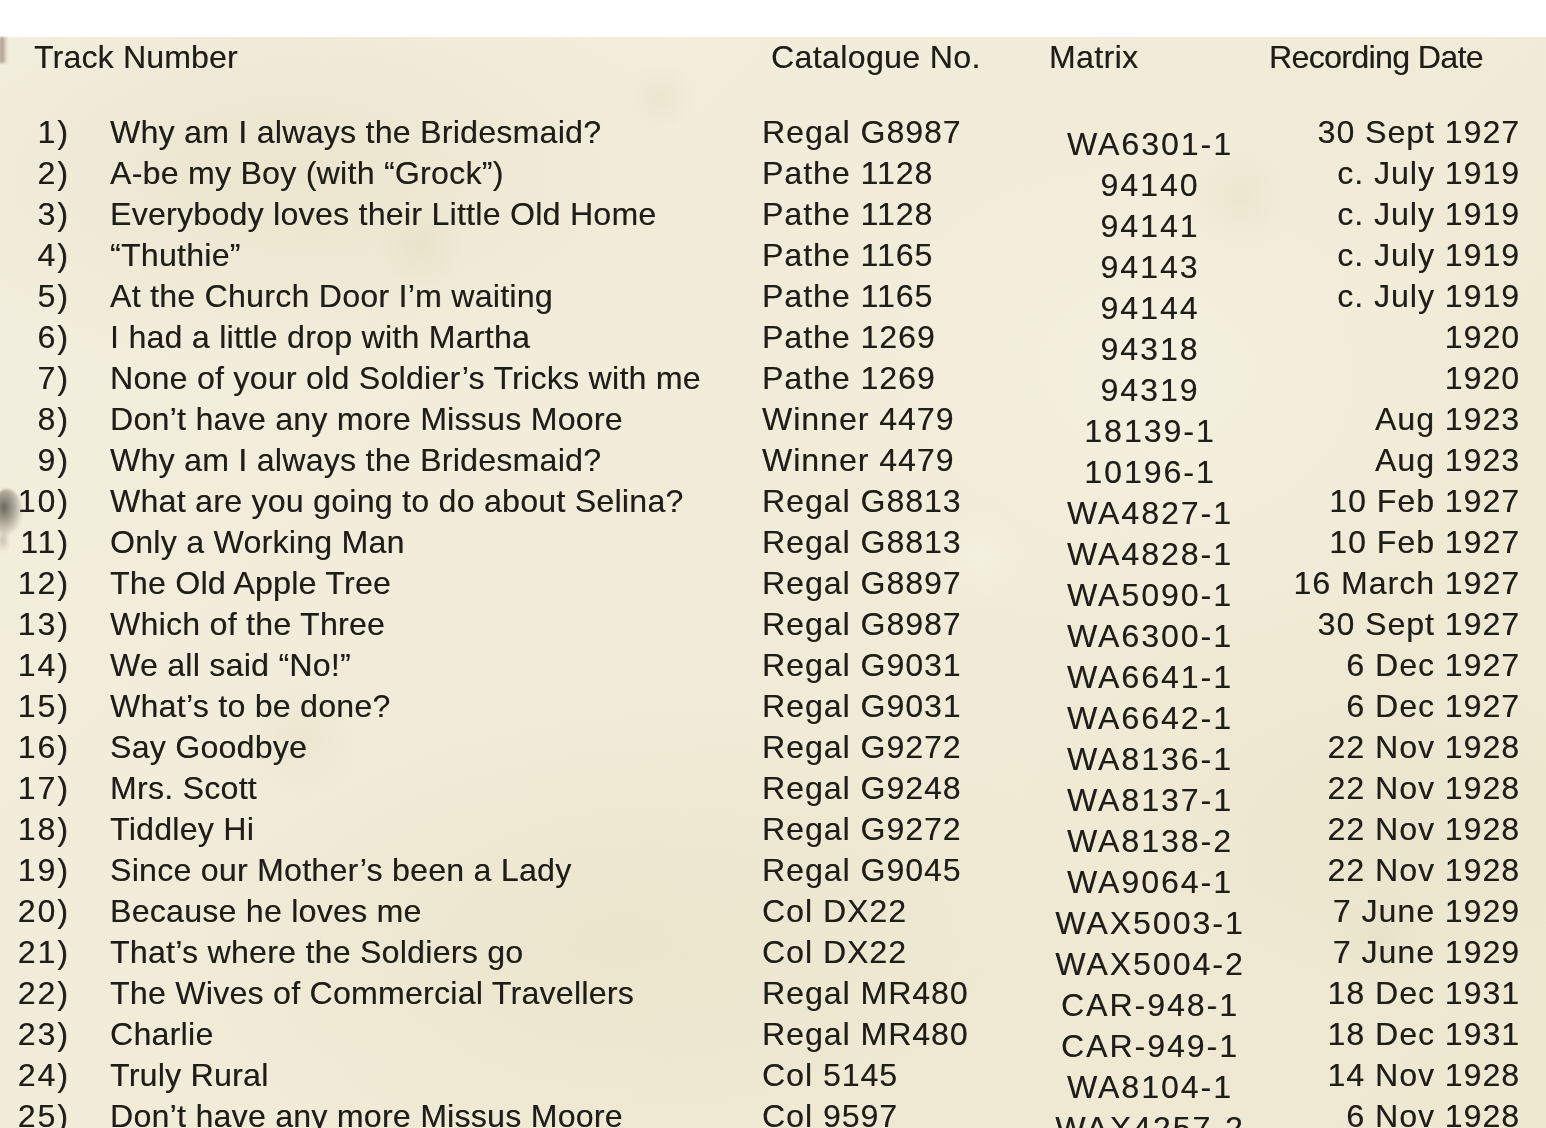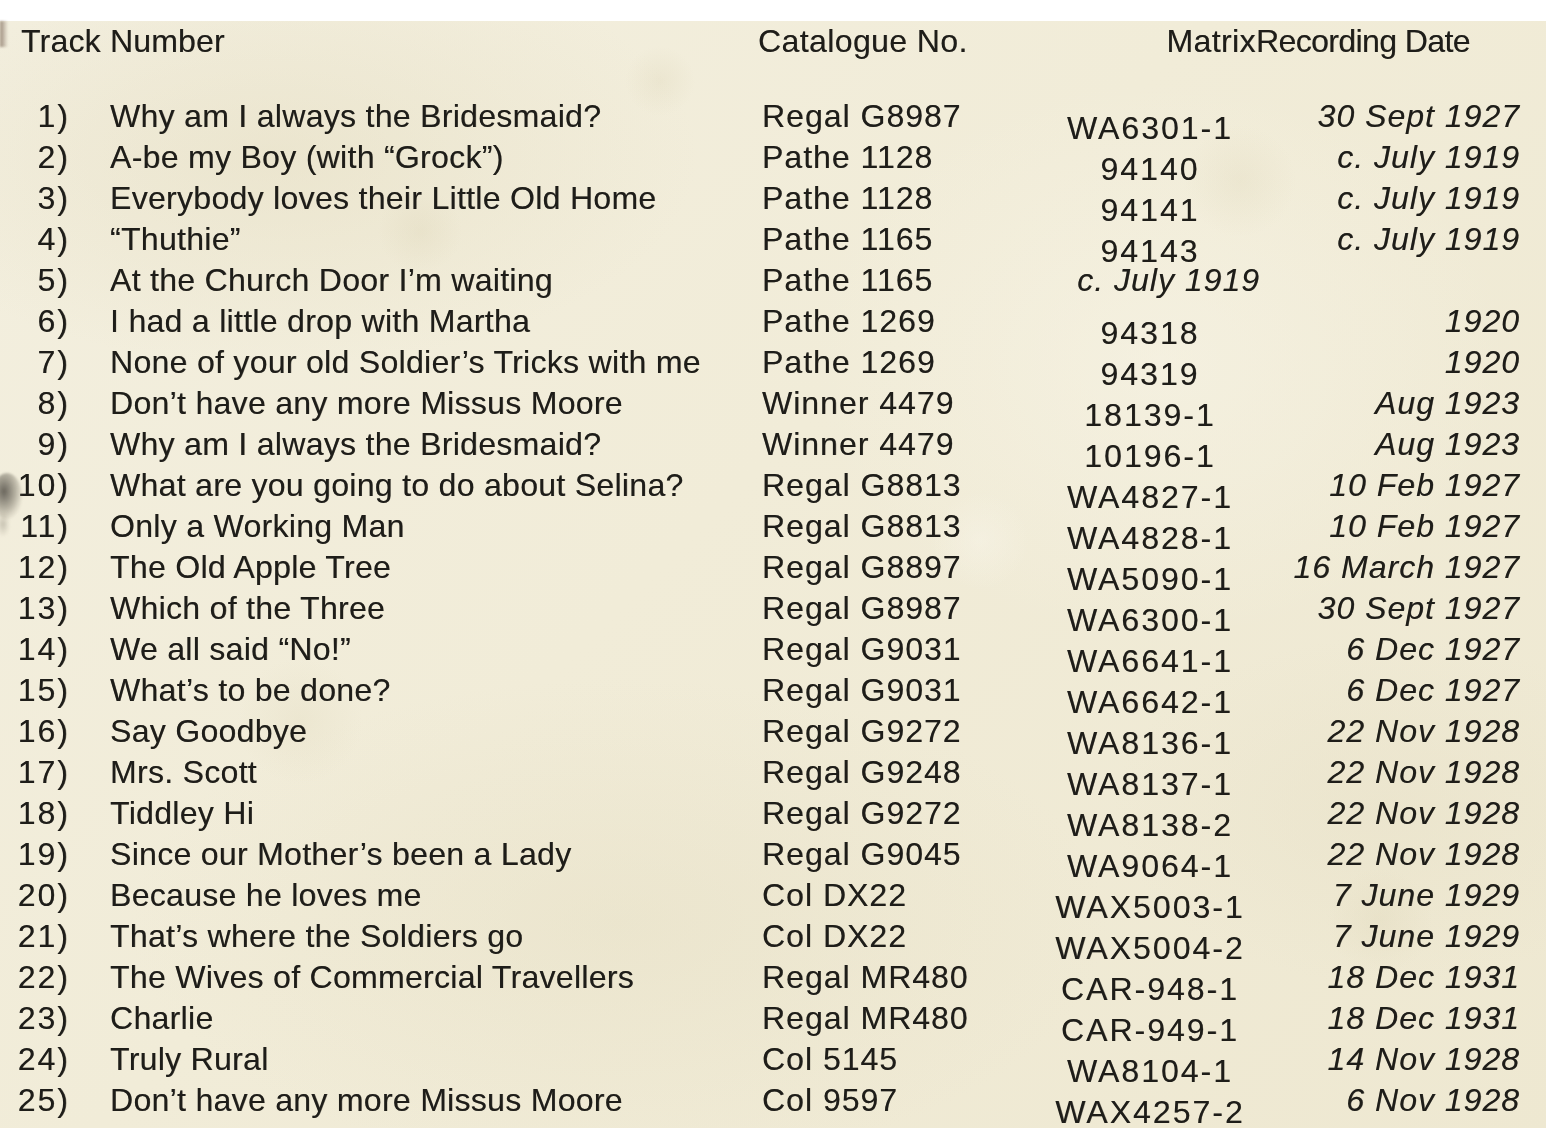--- a/index.html
+++ b/index.html
@@ -43,39 +43,39 @@
     z-index: 2;
     font-size: 32px;
     line-height: 41px;
     text-shadow: 0.3px 0.3px 0.5px rgba(32,30,24,0.55);
   }
   .grid {
     display: grid;
   }
   .header {
     grid-template-columns: 737px 278px 220px 260px;
-    padding-left: 21px;
-    margin-top: 21px;
+    padding-left: 34px;
+    margin-top: 37px;
   }
   .rows {
     margin-top: 34px;
   }
   .row {
     grid-template-columns: 70px 692px 278px 220px 260px;
     height: 41px;
   }
   .h-track   { text-align: left;  letter-spacing: 0.2px; }
   .h-cat     { text-align: left;  letter-spacing: 0.4px; }
-  .h-matrix  { text-align: right; letter-spacing: 0.4px; }
+  .h-matrix  { text-align: left; letter-spacing: 0.4px; }
   .h-date    { letter-spacing: -0.6px; }
   .c-num     { text-align: right; letter-spacing: 2px; }
   .c-title   { padding-left: 40px; letter-spacing: 0.3px; white-space: nowrap; }
   .c-cat     { letter-spacing: 1px;  white-space: nowrap; }
   .c-matrix  { text-align: center; letter-spacing: 2px; white-space: nowrap; margin-top: 12px; }
-  .c-date    { text-align: right; letter-spacing: 1px;  white-space: nowrap; font-style: italic; }
+  .c-date    { text-align: right; letter-spacing: 1px;  white-space: nowrap; }
 
   
   .smudge {
     position: absolute;
     left: -8px;
     top: 452px;
     width: 30px;
     height: 46px;
     border-radius: 50%;
     background: radial-gradient(ellipse at 40% 40%,
@@ -152,20 +152,21 @@
     <div class="c-num">4)</div>
     <div class="c-title">“Thuthie”</div>
     <div class="c-cat">Pathe 1165</div>
     <div class="c-matrix">94143</div>
     <div class="c-date">c. July 1919</div>
   </div>
         <div class="grid row">
     <div class="c-num">5)</div>
     <div class="c-title">At the Church Door I’m waiting</div>
     <div class="c-cat">Pathe 1165</div>
+    <div class="c-matrix">94144</div>
     <div class="c-date">c. July 1919</div>
   </div>
         <div class="grid row">
     <div class="c-num">6)</div>
     <div class="c-title">I had a little drop with Martha</div>
     <div class="c-cat">Pathe 1269</div>
     <div class="c-matrix">94318</div>
     <div class="c-date">1920</div>
   </div>
         <div class="grid row">

